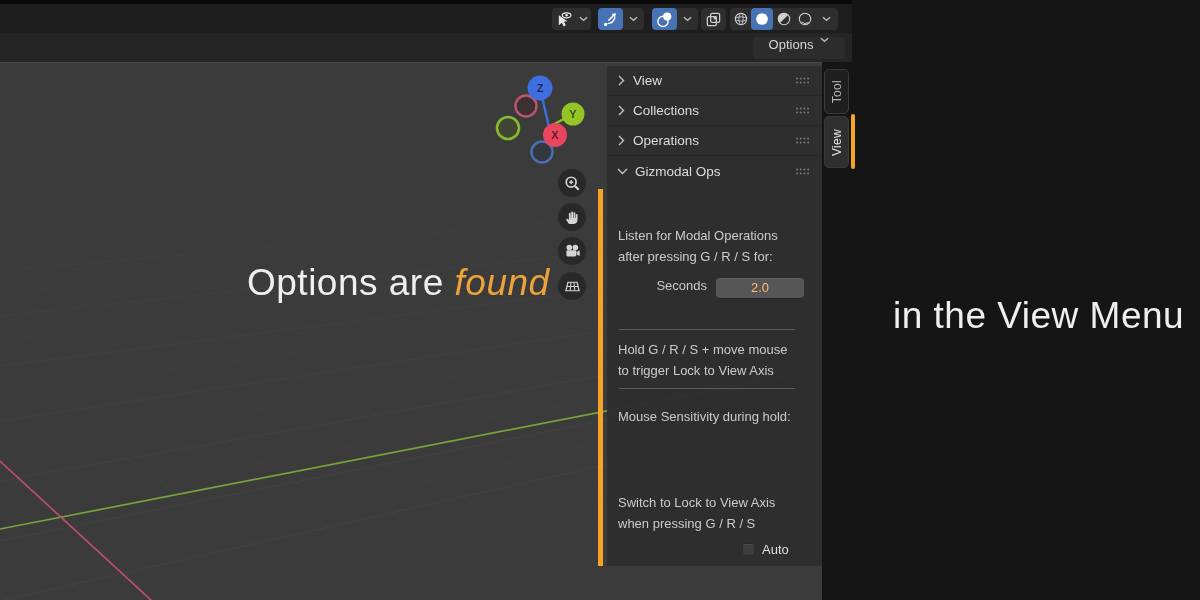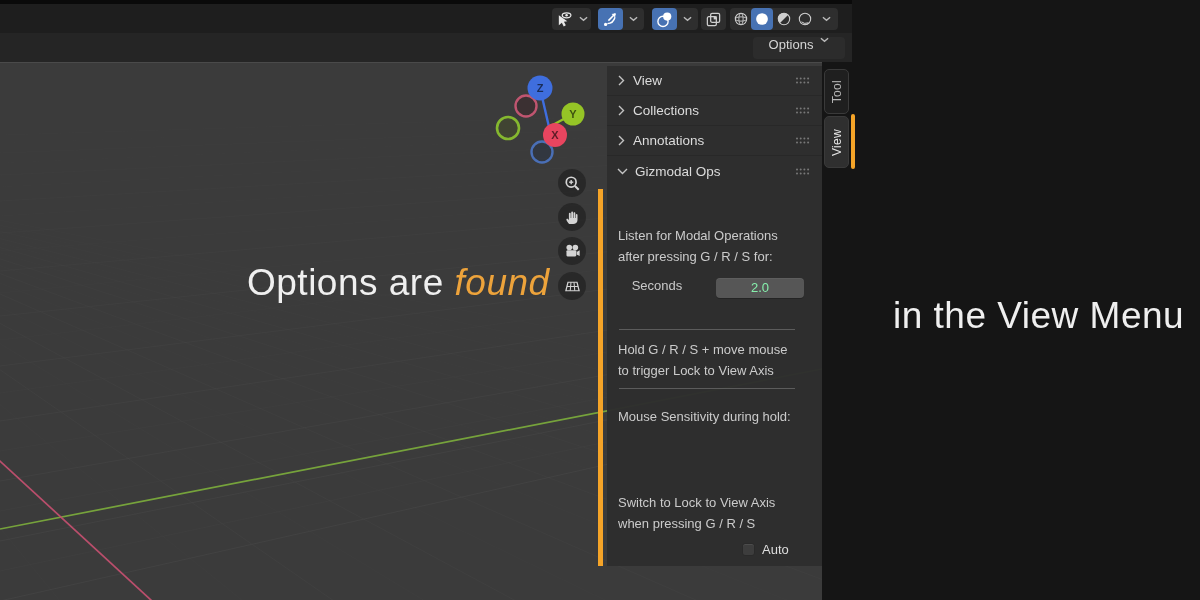--- a/index.html
+++ b/index.html
@@ -40,24 +40,24 @@
     position:absolute; left:607px; top:66px; width:215px; height:500px;
     background:rgba(45,45,45,.97); color:#cfcfcf; font-size:13px;
   }
   .prow{
     height:30px; display:flex; align-items:center; padding:0 12px 0 10px;
     border-bottom:1px solid rgba(0,0,0,.13); cursor:pointer; color:#dcdcdc;
   }
   .prow .plabel{ margin-left:7px; flex:1; font-size:13.5px; }
   .ptext{ position:absolute; left:11px; color:#cbcbcb; }
   .prow-val{ position:absolute; left:0; width:100%; height:20px; }
-  .vlabel{ position:absolute; left:0; width:100px; text-align:center; color:#c9c9c9; }
+  .vlabel{ position:absolute; left:0; width:100px; text-align:right; color:#c9c9c9; }
   .vfield{
     position:absolute; left:109px; width:88px; height:20px; background:#565656;
-    border-radius:4px; color:#86efac; text-align:center; line-height:20px; cursor:pointer;
+    border-radius:4px; color:#fdba74; text-align:center; line-height:20px; cursor:pointer;
     box-shadow:inset 0 1px rgba(255,255,255,.05), 0 1px rgba(0,0,0,.2);
   }
   .sep{ position:absolute; left:12px; width:176px; height:1px; background:#8a8a8a; opacity:.5; }
   .checkbox{
     position:absolute; width:13px; height:13px; background:#3d3d3d; border:1px solid #2a2a2a;
     border-radius:3px; box-shadow:inset 0 1px rgba(255,255,255,.08); cursor:pointer;
   }
   
   .vtab{
     position:absolute; left:824px; width:25px; border-radius:5px;
@@ -317,21 +317,21 @@
             <circle cx="5.7" cy="6.5" r="1"></circle>
             <circle cx="9.4" cy="6.5" r="1"></circle>
             <circle cx="13.1" cy="6.5" r="1"></circle>
           </g>
         </svg>
     </div>
     <div class="prow">
       <svg width="9" height="11" viewBox="0 0 7 11">
           <path d="M1,1 l4.5,4.5 L1,10" stroke="#c3c3c3" stroke-width="1.4" fill="none"></path>
         </svg>
-      <span class="plabel">Annotations</span>
+      <span class="plabel">Operations</span>
       <svg width="15" height="9" viewBox="0 0 15 9">
           <g fill="#787878">
             <circle cx="2" cy="2.5" r="1"></circle>
             <circle cx="5.7" cy="2.5" r="1"></circle>
             <circle cx="9.4" cy="2.5" r="1"></circle>
             <circle cx="13.1" cy="2.5" r="1"></circle>
             <circle cx="2" cy="6.5" r="1"></circle>
             <circle cx="5.7" cy="6.5" r="1"></circle>
             <circle cx="9.4" cy="6.5" r="1"></circle>
             <circle cx="13.1" cy="6.5" r="1"></circle>

